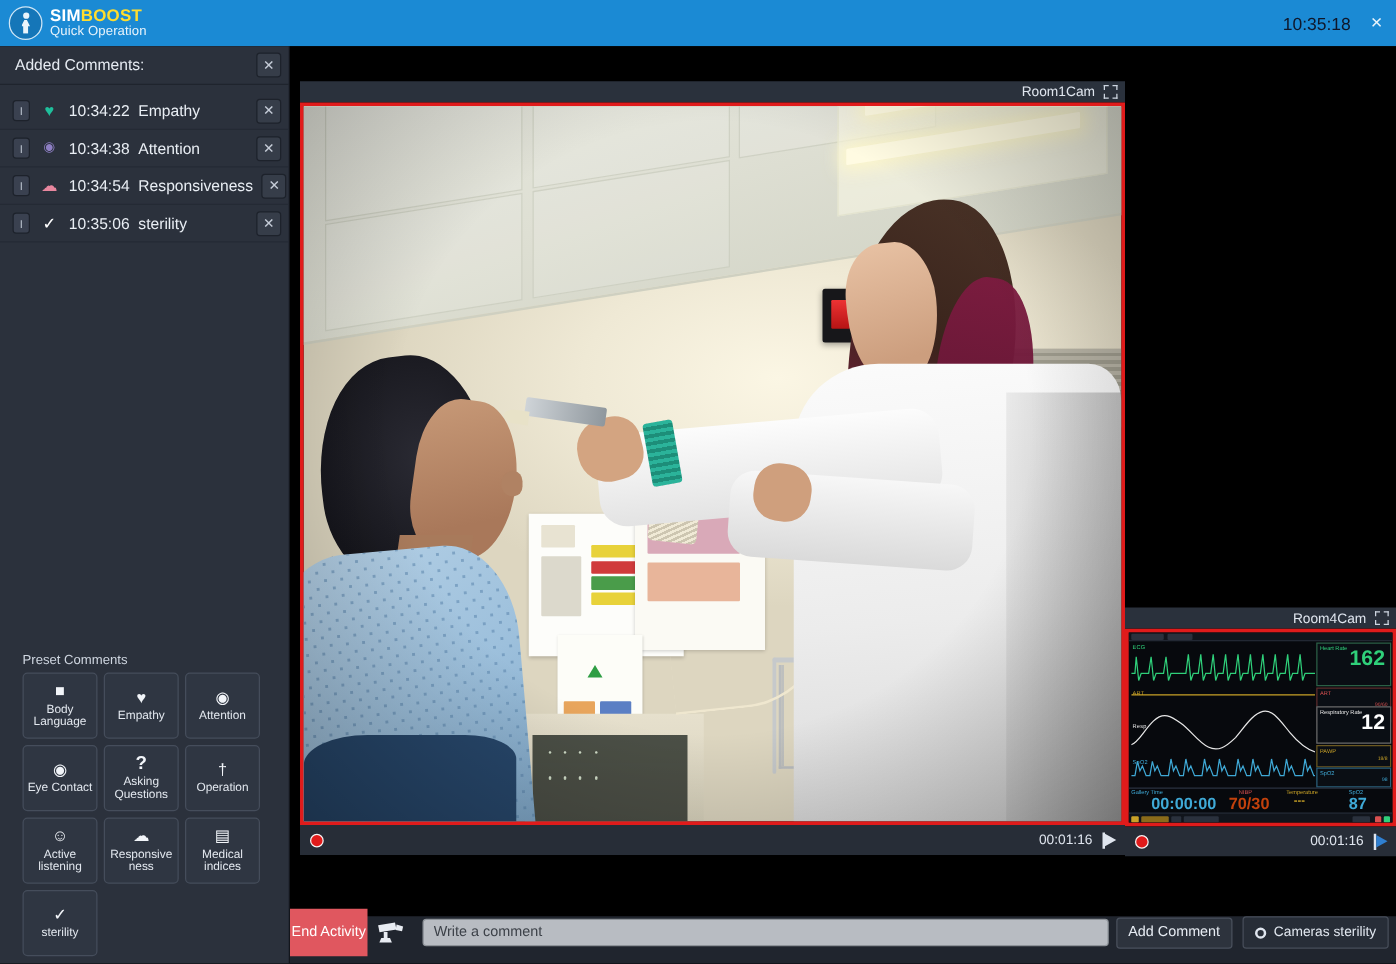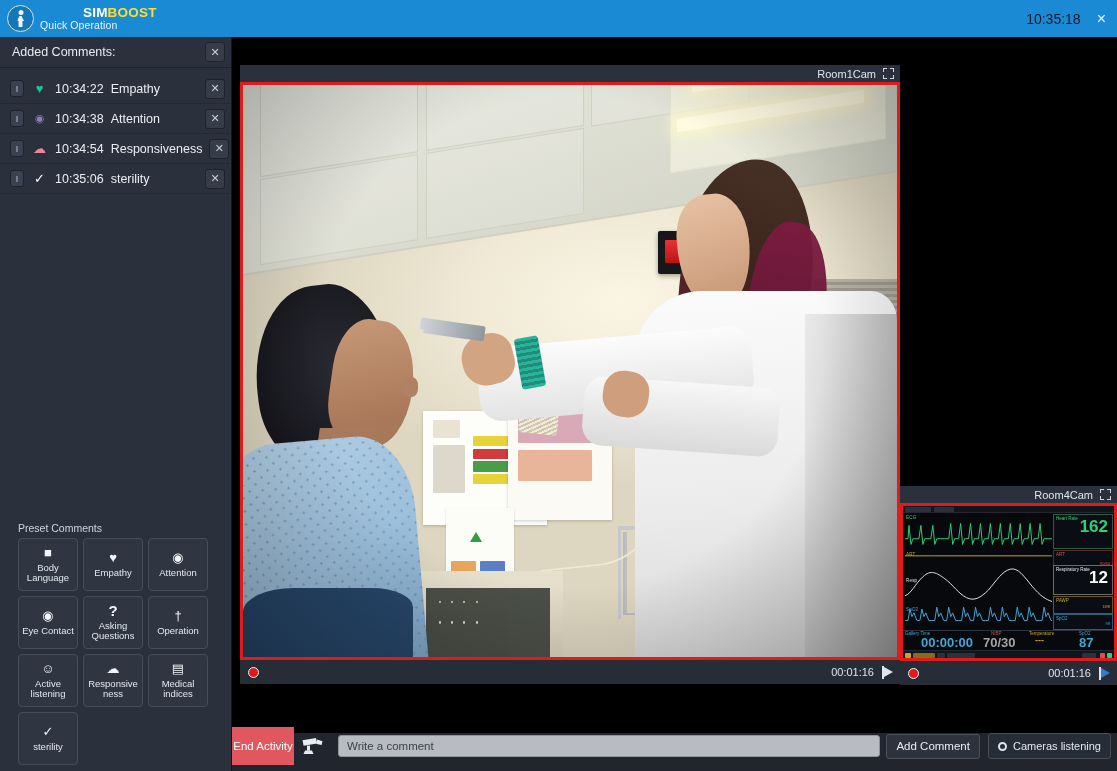--- a/index.html
+++ b/index.html
@@ -27,21 +27,21 @@
     position: absolute; left: 50%; top: 4px; transform: translateX(-50%);
     width: 5px; height: 5px; border-radius: 50%; background: #eaf4fb;
   }
   .logo-badge .body {
     position: absolute; left: 50%; top: 10px; transform: translateX(-50%);
     width: 7px; height: 11px; background: #eaf4fb;
     clip-path: polygon(35% 0,65% 0,100% 45%,78% 45%,78% 100%,22% 100%,22% 45%,0 45%);
   }
   .logo-text { margin-left: 6px; line-height: 1.05; }
   .logo-line1 { font-size: 13.5px; font-weight: bold; letter-spacing: .2px; }
-  .logo-sim { color: #ffffff; margin-left: 43px; }
+  .logo-sim { color: #ffffff; }
   .logo-boost { color: #ffdd2e; }
   .logo-line2 { font-size: 10.5px; color: #e8f3fb; letter-spacing: .1px; }
   .title-main {
     margin-left: 24px; color: #ffffff; font-size: 14.5px; letter-spacing: .1px;
   }
   .title-right {
     margin-left: auto; display: flex; align-items: center; gap: 16px; padding-right: 11px;
   }
   .clock { color: #0f172a; font-size: 14px; }
   .close-x {
@@ -757,21 +757,21 @@
             <div class="vbox" style="top:86%;height:14%;border-color:#2a5f7a">
               <div class="vb-t" style="color:#3fa9d6">SpO2</div>
               <div class="vb-s" style="color:#3fa9d6;top:45%">98</div>
             </div>
           </div>
 
           <div class="mon-bottom">
             <div class="mb-lab" style="left:2px;color:#3fa9d6">Gallery Time</div>
             <div class="mb-val" style="left:18px;color:#3fa9d6">00:00:00</div>
             <div class="mb-lab" style="left:88px;color:#d85050">NIBP</div>
-            <div class="mb-val" style="left:80px;color:#a3a3a3">70/30</div>
+            <div class="mb-val" style="left:80px;color:#c2410c">70/30</div>
             <div class="mb-lab" style="left:126px;color:#c9a227">Temperature</div>
             <div class="mb-val" style="left:132px;color:#c9a227;font-size:9px">---</div>
             <div class="mb-lab" style="left:176px;color:#3fa9d6">SpO2</div>
             <div class="mb-val" style="left:176px;color:#3fa9d6">87</div>
           </div>
 
           <div class="mon-foot">
             <div class="mf-chip" style="left:2px;width:6px;background:#c9a227"></div>
             <div class="mf-chip" style="left:10px;width:22px;background:#8a6b1a"></div>
             <div class="mf-chip" style="left:34px;width:8px;background:#2a313d"></div>
@@ -804,17 +804,17 @@
         <path d="M1.5 3.2 L15 1 L16.2 6.6 L2.6 8.8 Z" fill="#e8ecf2"></path>
         <path d="M16.2 2.6 L21.5 4.2 L20.6 8.0 L15.6 6.9 Z" fill="#e8ecf2"></path>
         <rect x="6" y="8.6" width="3" height="5" fill="#e8ecf2"></rect>
         <path d="M4 13.4 L11 13.4 L12.5 17 L2.5 17 Z" fill="#e8ecf2"></path>
       </svg>
     </div>
     <input class="comment-input" type="text" placeholder="Write a comment" style="">
     <button class="add-comment">Add Comment</button>
     <div class="cams-mgmt">
       <div class="gear"></div>
-      <span>Cameras listening</span>
+      <span>Cameras sterility</span>
     </div>
   </div>
 
 </div>
 
 </body></html>

